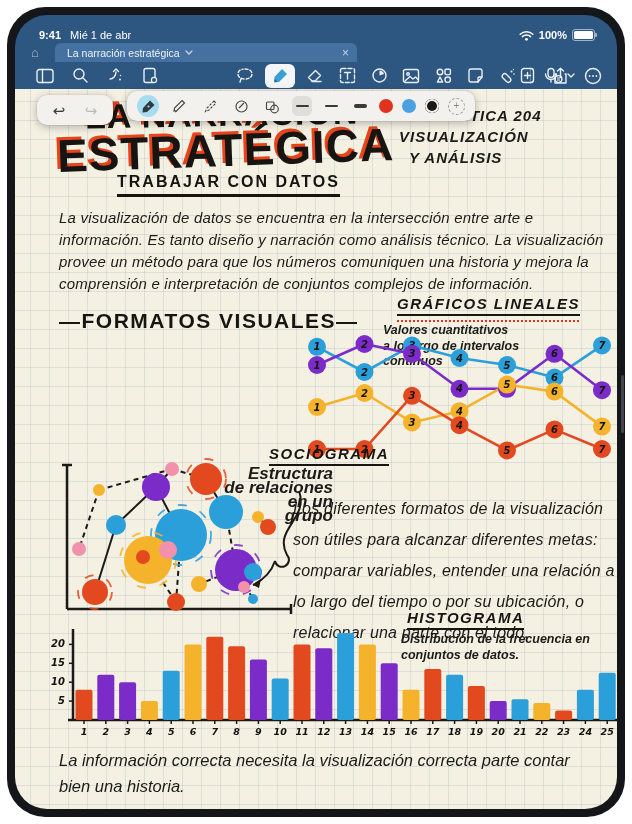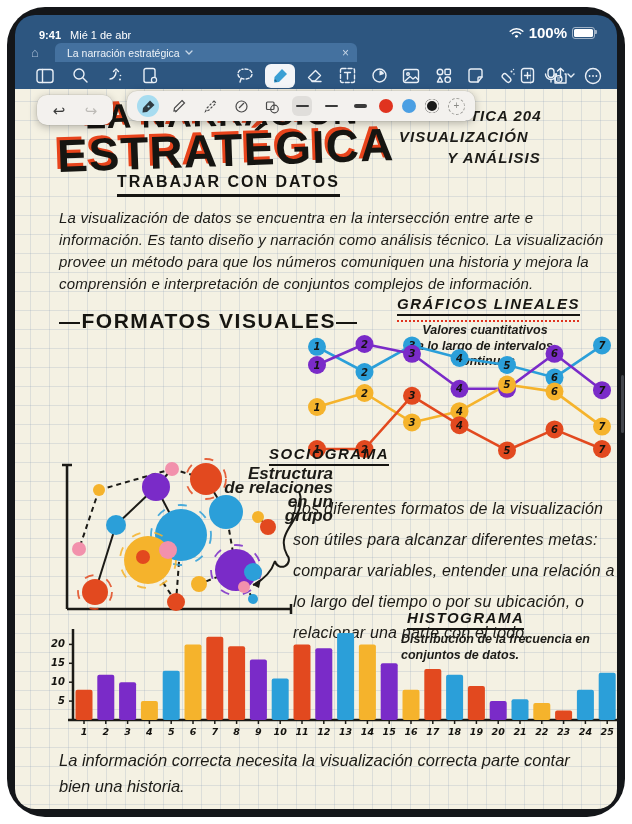--- a/index.html
+++ b/index.html
@@ -3,30 +3,30 @@
 <meta charset="utf-8">
 <style>
   html,body{margin:0;padding:0;}
   body{width:632px;height:824px;background:#ffffff;position:relative;overflow:hidden;
        font-family:"Liberation Sans",sans-serif;}
 
   
   .device{position:absolute;left:7px;top:7px;width:618px;height:810px;background:#141619;
           border-radius:38px;}
   .side-btn{position:absolute;right:1px;top:368px;width:3px;height:58px;background:#43464c;border-radius:2px;}
-  .screen{position:absolute;left:8px;top:8px;right:8px;bottom:8px;border-radius:20px;overflow:hidden;
+  .screen{position:absolute;left:8px;top:8px;right:8px;bottom:8px;border-radius:32px;overflow:hidden;
           background:#000000;}
 
   
   .chrome{position:absolute;left:0;top:0;right:0;height:74px;background:#2d5680;}
   .statusbar{position:absolute;left:0;top:0;right:0;height:28px;display:flex;align-items:flex-end;
              justify-content:space-between;padding:0 22px 2px 24px;box-sizing:border-box;color:#fff;}
   .st-left{display:flex;gap:9px;font-size:11px;}
   .st-time{font-weight:bold;}
-  .st-right{display:flex;align-items:center;gap:5px;font-size:15px;font-weight:bold;}
+  .st-right{display:flex;align-items:center;gap:5px;font-size:11px;font-weight:bold;}
   .battery{width:21px;height:10px;border:1px solid rgba(255,255,255,.55);border-radius:3px;position:relative;}
   .battery .fill{position:absolute;left:1px;top:1px;bottom:1px;right:1px;background:#fff;border-radius:1.5px;}
   .battery .nub{position:absolute;right:-3px;top:2.5px;width:2px;height:4px;background:rgba(255,255,255,.55);border-radius:0 1px 1px 0;}
 
   .tabbar{position:absolute;left:0;top:28px;right:0;height:19px;display:flex;align-items:stretch;}
   .home-btn{width:40px;display:flex;align-items:center;justify-content:center;color:#a9bed6;font-size:13px;}
   .tab{width:282px;background:#44719f;border-radius:6px 6px 0 0;display:flex;align-items:center;
        padding:0 8px 0 12px;color:#eef3f8;font-size:10.5px;gap:5px;}
   .tab .grow{flex:1;}
   .tab-close{color:#c7d6e6;font-size:12px;line-height:1;}
@@ -49,28 +49,28 @@
     background-size:19px 19px;background-position:-4px -7px;}
   .abs{position:absolute;}
   .ink{color:#1c1b17;}
   .hw{font-family:Liberation Sans, sans-serif;font-style:italic;color:#1c1b17;}
   .marker{font-family:"Liberation Sans",sans-serif;font-weight:bold;color:#161511;}
 
   .title1{font-size:34px;font-weight:900;letter-spacing:1px;transform:rotate(-1deg);white-space:nowrap;}
   .title2{font-size:46px;font-weight:900;letter-spacing:1px;transform:rotate(-2deg);white-space:nowrap;}
   .subtitle{font-size:16px;letter-spacing:2px;border-bottom:3px solid #161511;padding-bottom:3px;white-space:nowrap;}
   .course{font-size:15px;font-weight:bold;letter-spacing:1px;line-height:21px;font-style:italic;}
-  .course div:nth-child(3){padding-left:10px;text-align:center;}
+  .course div:nth-child(3){padding-left:10px;}
   .body-text{font-size:15px;line-height:22px;letter-spacing:.2px;}
   .h-mid{font-size:21px;letter-spacing:1.5px;white-space:nowrap;}
   .h-small{font-size:15px;letter-spacing:1.5px;border-bottom:2.5px solid #161511;padding-bottom:2px;white-space:nowrap;font-style:italic;}
   .gl-head{display:inline-block;}
   .dotted-red{height:2px;border-bottom:2.5px dotted #e0331f;margin-top:2px;}
   .caption{font-size:12.5px;line-height:15.5px;font-weight:bold;}
-  .center{text-align:center;}
+  .center{text-align:left;}
   .right{text-align:right;}
   .outro{font-size:16.5px;line-height:26px;}
 
   
   .float-pill{position:absolute;background:#f3f1ee;border-radius:10px;
               box-shadow:0 2px 8px rgba(0,0,0,.28),0 0 0 .5px rgba(0,0,0,.08);display:flex;align-items:center;}
   .undo-pill{left:22px;top:6px;width:64px;height:30px;justify-content:space-around;padding:0 6px;}
   .undo-pill span{font-size:15px;line-height:1;}
   .pen-bar{left:112px;top:2px;width:348px;height:30px;padding:0 10px;gap:9px;box-sizing:border-box;}
   .ptool{width:22px;height:22px;display:flex;align-items:center;justify-content:center;border-radius:50%;}

